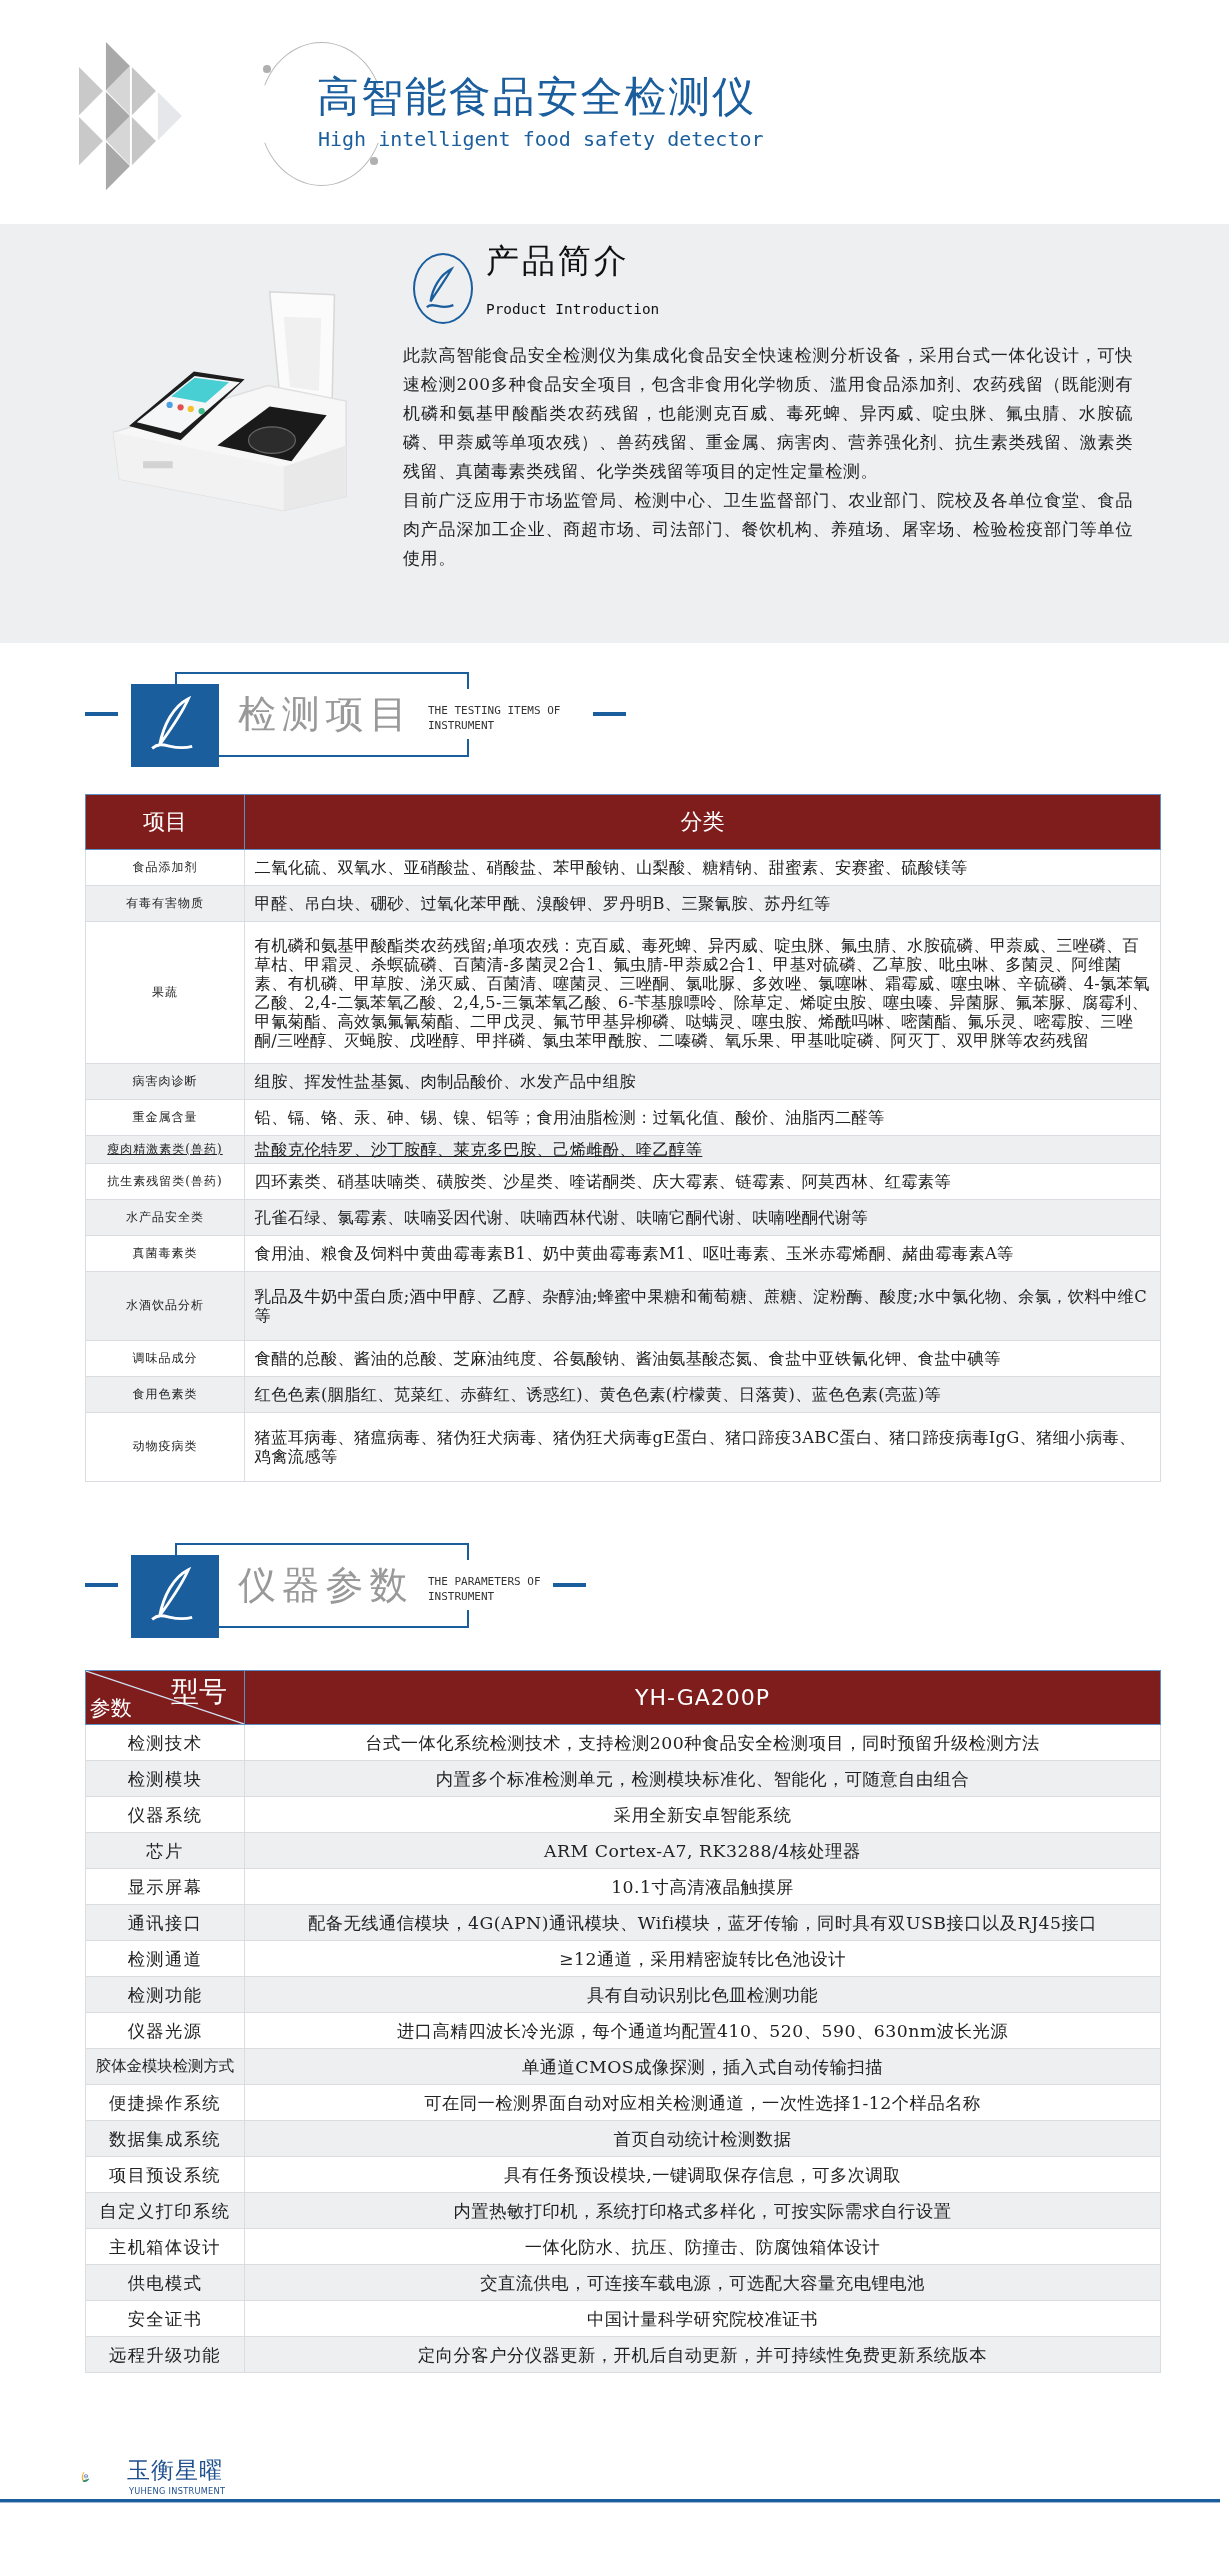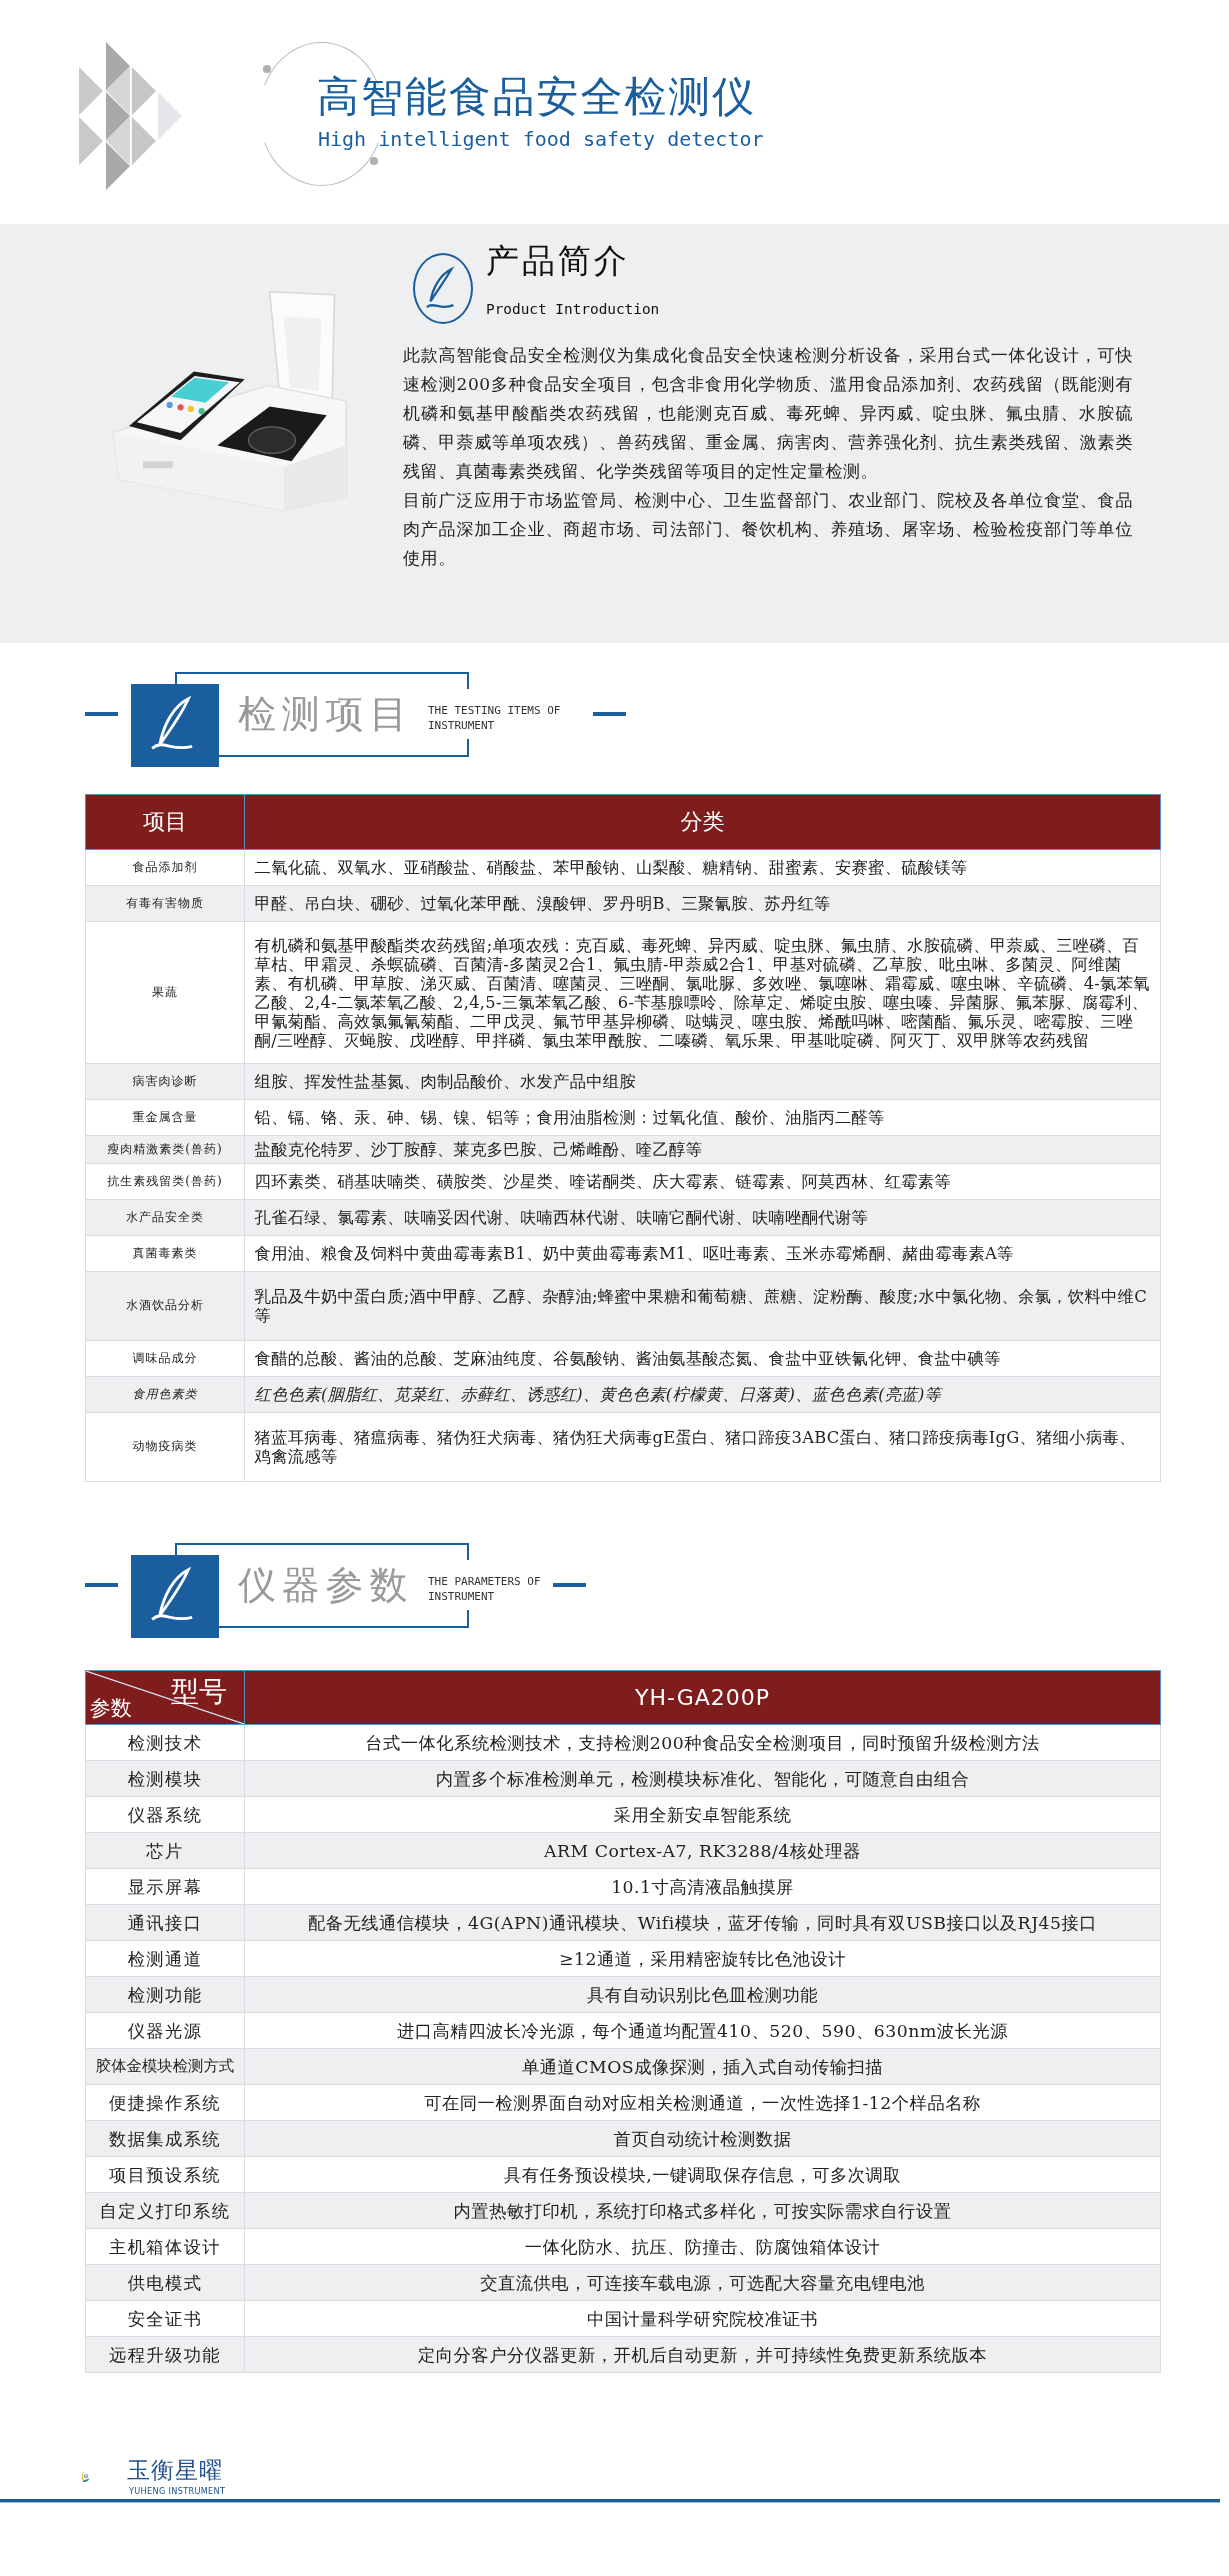--- a/index.html
+++ b/index.html
@@ -190,21 +190,21 @@
         <td class="v">有机磷和氨基甲酸酯类农药残留;单项农残：克百威、毒死蜱、异丙威、啶虫脒、氟虫腈、水胺硫磷、甲萘威、三唑磷、百草枯、甲霜灵、杀螟硫磷、百菌清-多菌灵2合1、氟虫腈-甲萘威2合1、甲基对硫磷、乙草胺、吡虫啉、多菌灵、阿维菌素、有机磷、甲草胺、涕灭威、百菌清、噻菌灵、三唑酮、氯吡脲、多效唑、氯噻啉、霜霉威、噻虫啉、辛硫磷、4-氯苯氧乙酸、2,4-二氯苯氧乙酸、2,4,5-三氯苯氧乙酸、6-苄基腺嘌呤、除草定、烯啶虫胺、噻虫嗪、异菌脲、氟苯脲、腐霉利、甲氰菊酯、高效氯氟氰菊酯、二甲戊灵、氟节甲基异柳磷、哒螨灵、噻虫胺、烯酰吗啉、嘧菌酯、氟乐灵、嘧霉胺、三唑酮/三唑醇、灭蝇胺、戊唑醇、甲拌磷、氯虫苯甲酰胺、二嗪磷、氧乐果、甲基吡啶磷、阿灭丁、双甲脒等农药残留</td>
       </tr>
       <tr style="height: 36px;">
         <td class="k">病害肉诊断</td>
         <td class="v">组胺、挥发性盐基氮、肉制品酸价、水发产品中组胺</td>
       </tr>
       <tr style="height: 36px;">
         <td class="k">重金属含量</td>
         <td class="v">铅、镉、铬、汞、砷、锡、镍、铝等；食用油脂检测：过氧化值、酸价、油脂丙二醛等</td>
       </tr>
-      <tr style="height: 21px;">
+      <tr style="height: 21px; text-decoration: underline;">
         <td class="k">瘦肉精激素类(兽药)</td>
         <td class="v">盐酸克伦特罗、沙丁胺醇、莱克多巴胺、己烯雌酚、喹乙醇等</td>
       </tr>
       <tr style="height: 36px;">
         <td class="k">抗生素残留类(兽药)</td>
         <td class="v">四环素类、硝基呋喃类、磺胺类、沙星类、喹诺酮类、庆大霉素、链霉素、阿莫西林、红霉素等</td>
       </tr>
       <tr style="height: 36px;">
         <td class="k">水产品安全类</td>
         <td class="v">孔雀石绿、氯霉素、呋喃妥因代谢、呋喃西林代谢、呋喃它酮代谢、呋喃唑酮代谢等</td>
@@ -214,21 +214,21 @@
         <td class="v">食用油、粮食及饲料中黄曲霉毒素B1、奶中黄曲霉毒素M1、呕吐毒素、玉米赤霉烯酮、赭曲霉毒素A等</td>
       </tr>
       <tr style="height: 69px;">
         <td class="k">水酒饮品分析</td>
         <td class="v">乳品及牛奶中蛋白质;酒中甲醇、乙醇、杂醇油;蜂蜜中果糖和葡萄糖、蔗糖、淀粉酶、酸度;水中氯化物、余氯，饮料中维C等</td>
       </tr>
       <tr style="height: 36px;">
         <td class="k">调味品成分</td>
         <td class="v">食醋的总酸、酱油的总酸、芝麻油纯度、谷氨酸钠、酱油氨基酸态氮、食盐中亚铁氰化钾、食盐中碘等</td>
       </tr>
-      <tr style="height: 36px; font-style: italic;">
+      <tr style="height: 36px;">
         <td class="k">食用色素类</td>
         <td class="v">红色色素(胭脂红、苋菜红、赤藓红、诱惑红)、黄色色素(柠檬黄、日落黄)、蓝色色素(亮蓝)等</td>
       </tr>
       <tr style="height: 69px;">
         <td class="k">动物疫病类</td>
         <td class="v">猪蓝耳病毒、猪瘟病毒、猪伪狂犬病毒、猪伪狂犬病毒gE蛋白、猪口蹄疫3ABC蛋白、猪口蹄疫病毒IgG、猪细小病毒、鸡禽流感等</td>
       </tr>
     </tbody>
 </table>
 

